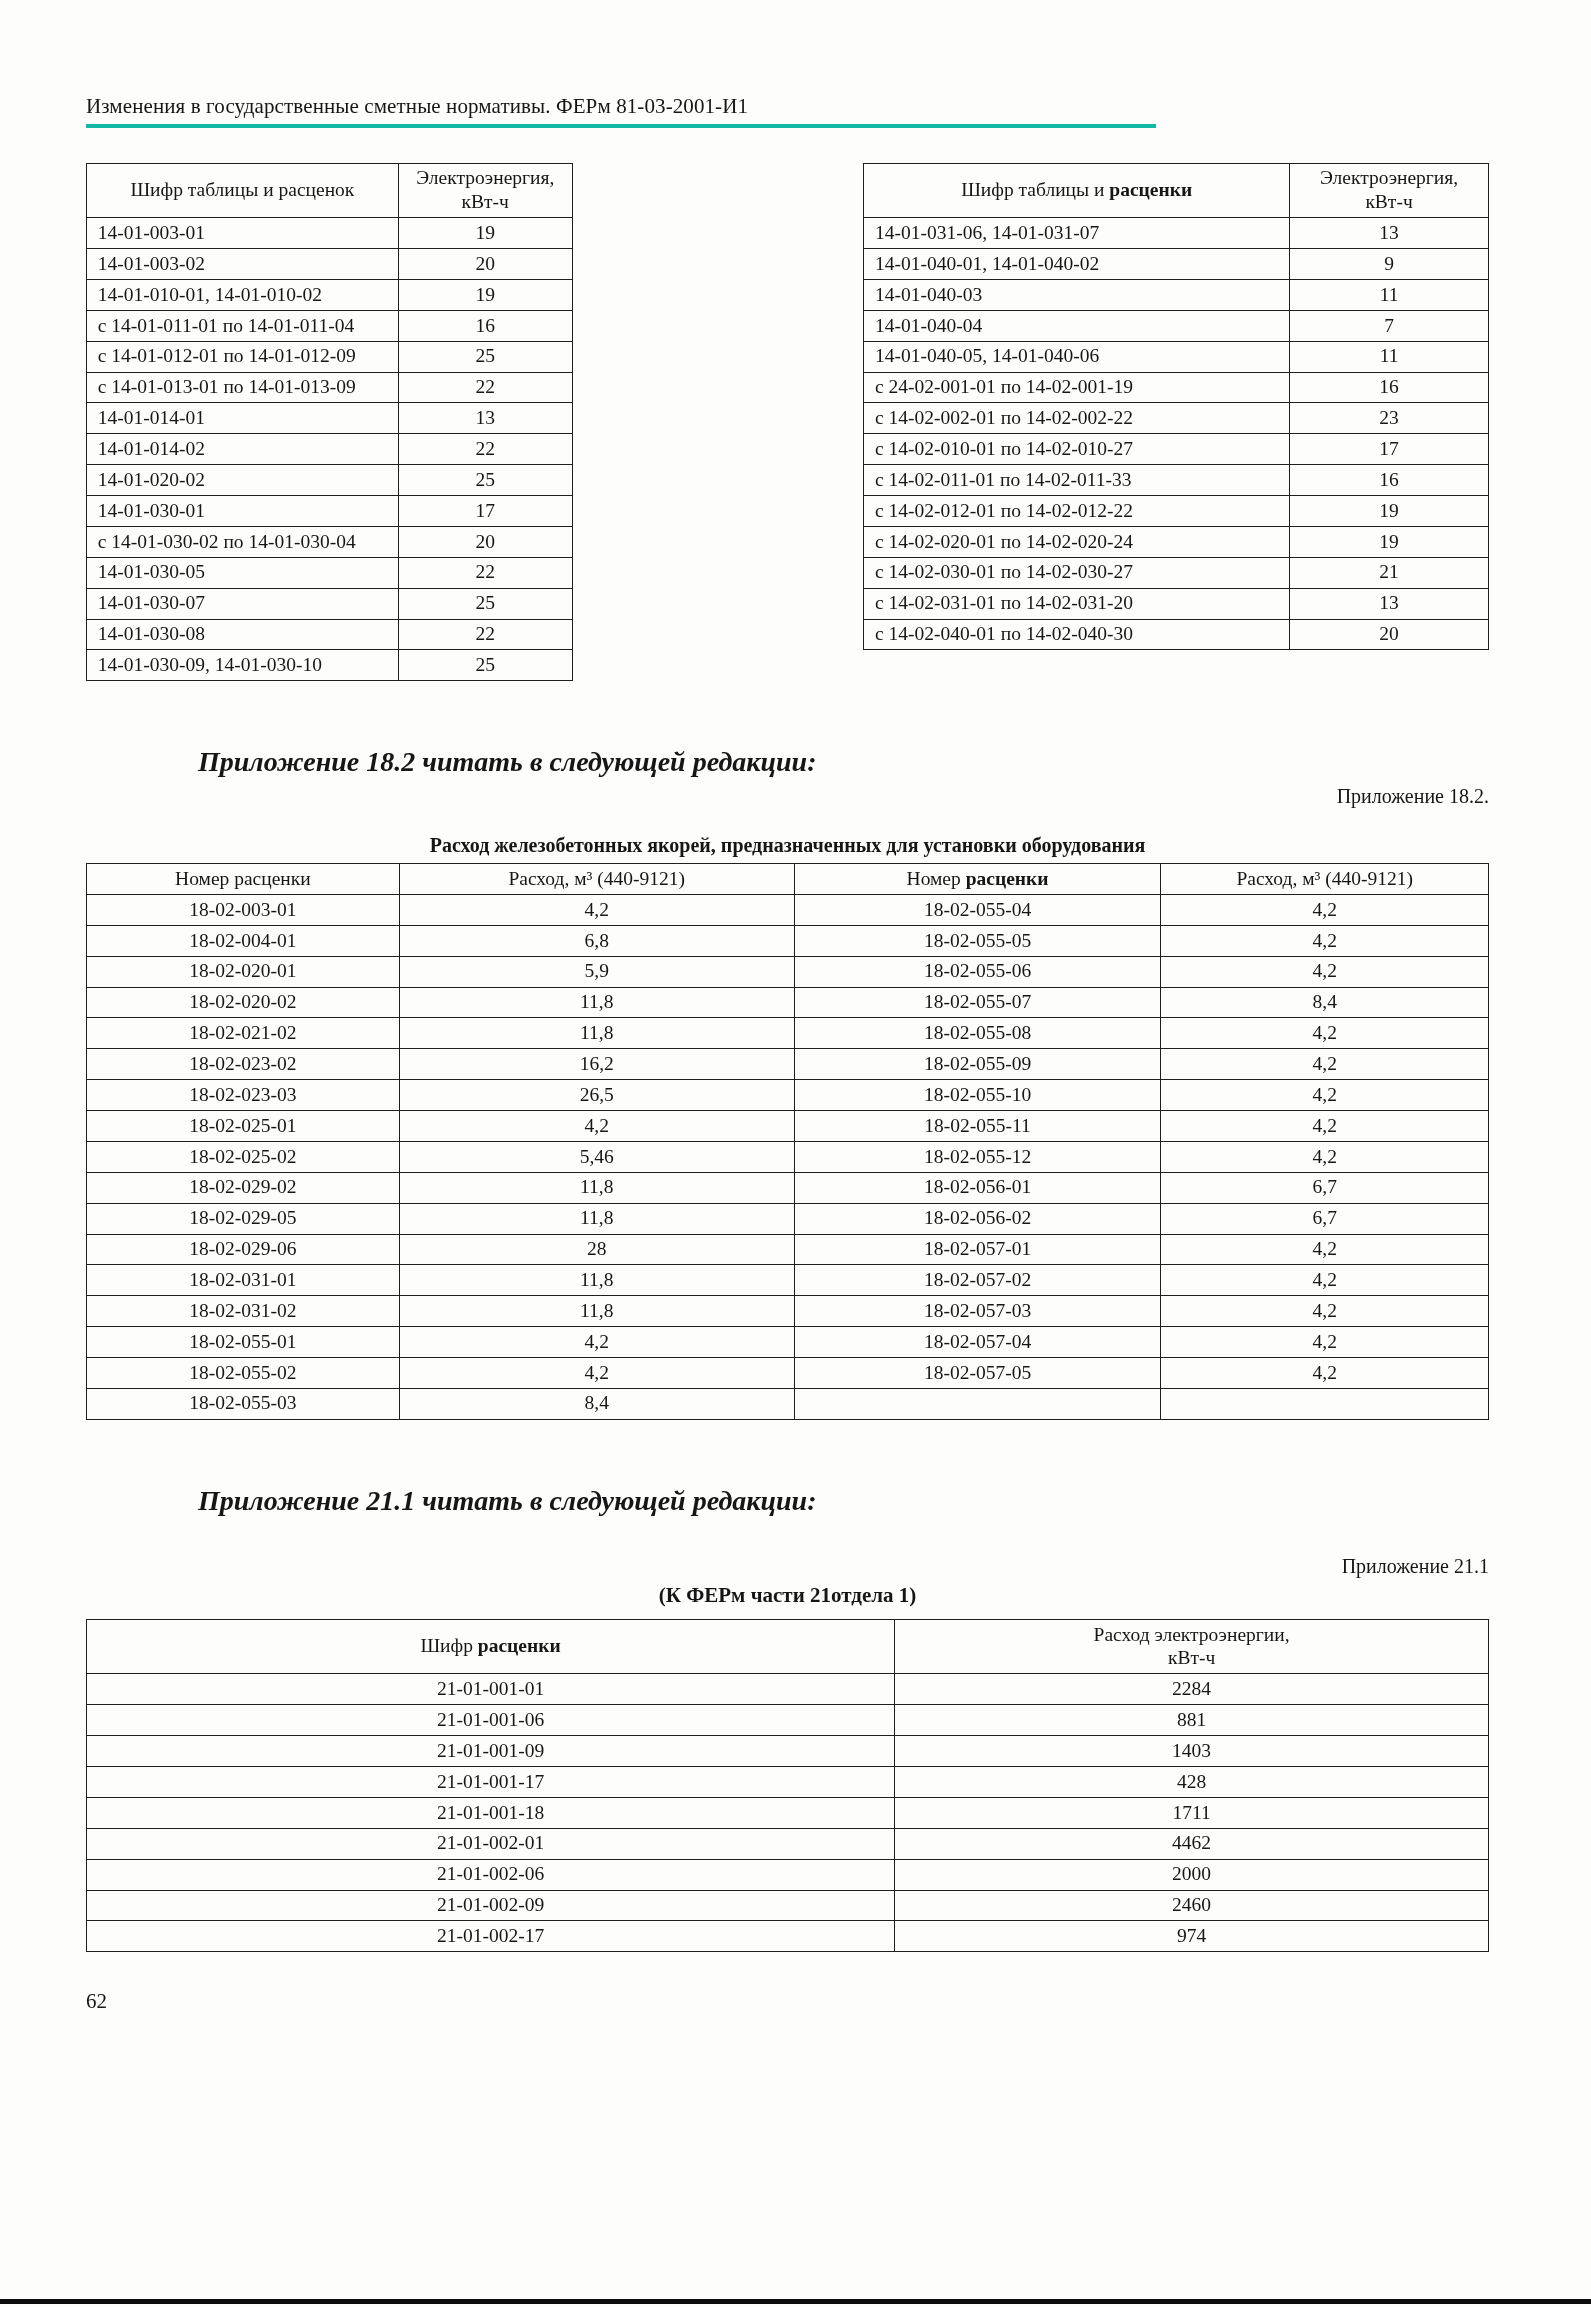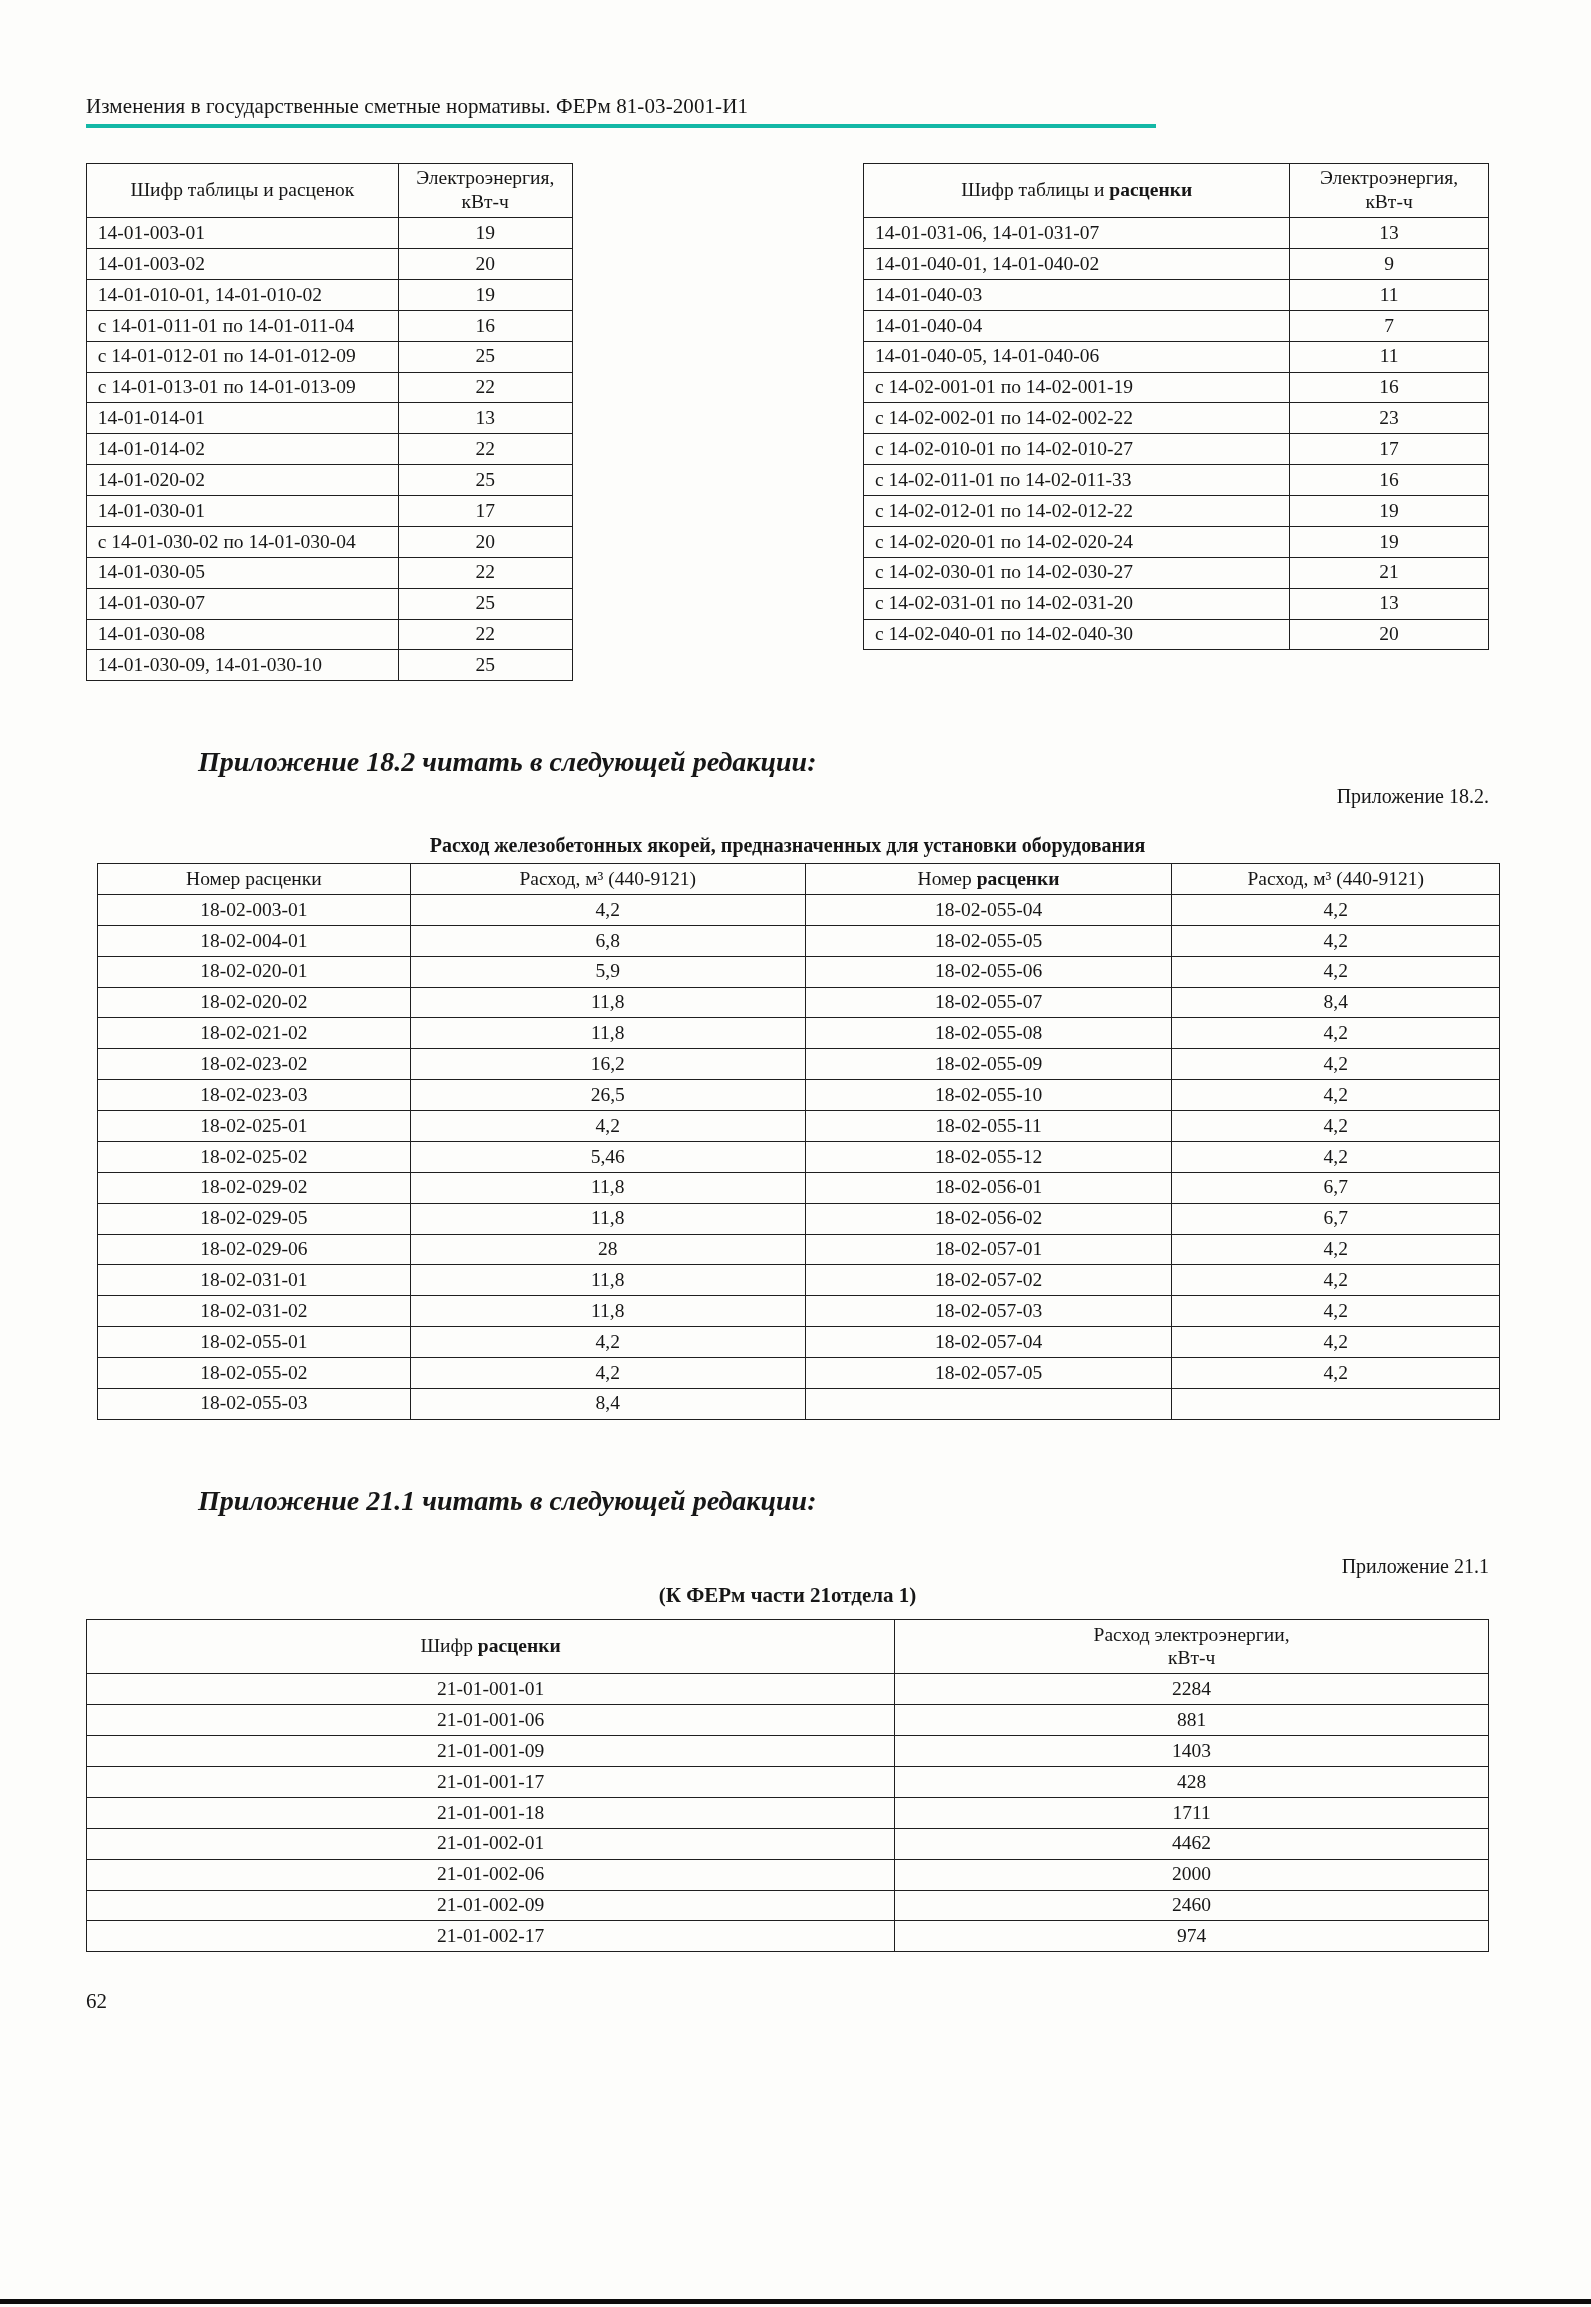--- a/index.html
+++ b/index.html
@@ -74,21 +74,21 @@
     font-size: 20px;
     margin-top: 6.7px;
   }
   .label-21 { margin-top: 38px; }
   .table-title {
     text-align: center;
     font-weight: bold;
     font-size: 20px;
     margin: 25.6px 0 6.7px 0;
   }
-  .t-anchors { width: 100%; margin-left: 11px; }
+  .t-anchors { width: 100%; }
   .t-anchors th:nth-child(1) { width: 22.2%; }
   .t-anchors th:nth-child(2) { width: 28.3%; }
   .t-anchors th:nth-child(3) { width: 26.2%; }
   .t-anchors th:nth-child(4) { width: 23.3%; }
 
   .center-title {
     text-align: center;
     font-weight: bold;
     font-size: 21px;
     margin-top: 5.4px;
@@ -214,21 +214,21 @@
           </tr>
           <tr>
             <td>14-01-040-04</td>
             <td>7</td>
           </tr>
           <tr>
             <td>14-01-040-05, 14-01-040-06</td>
             <td>11</td>
           </tr>
           <tr>
-            <td>с 14-02-001-01 по 14-02-001-19</td>
+            <td>с 24-02-001-01 по 14-02-001-19</td>
             <td>16</td>
           </tr>
           <tr>
             <td>с 14-02-002-01 по 14-02-002-22</td>
             <td>23</td>
           </tr>
           <tr>
             <td>с 14-02-010-01 по 14-02-010-27</td>
             <td>17</td>
           </tr>

